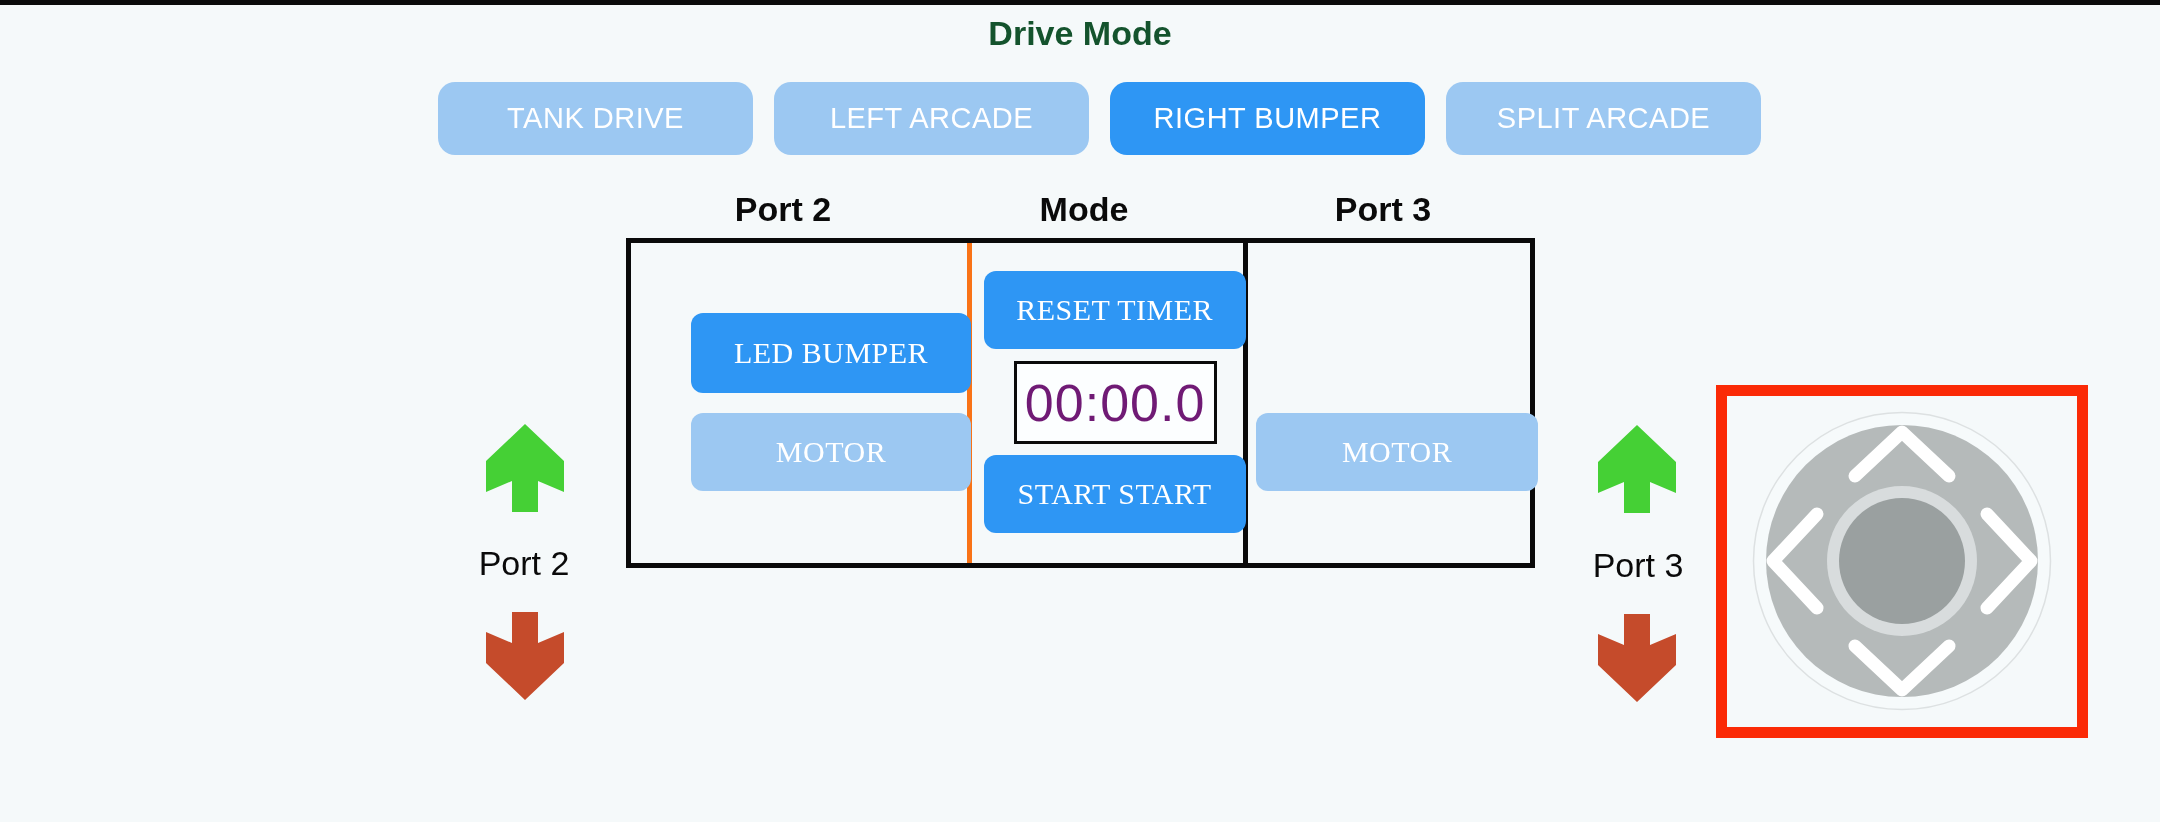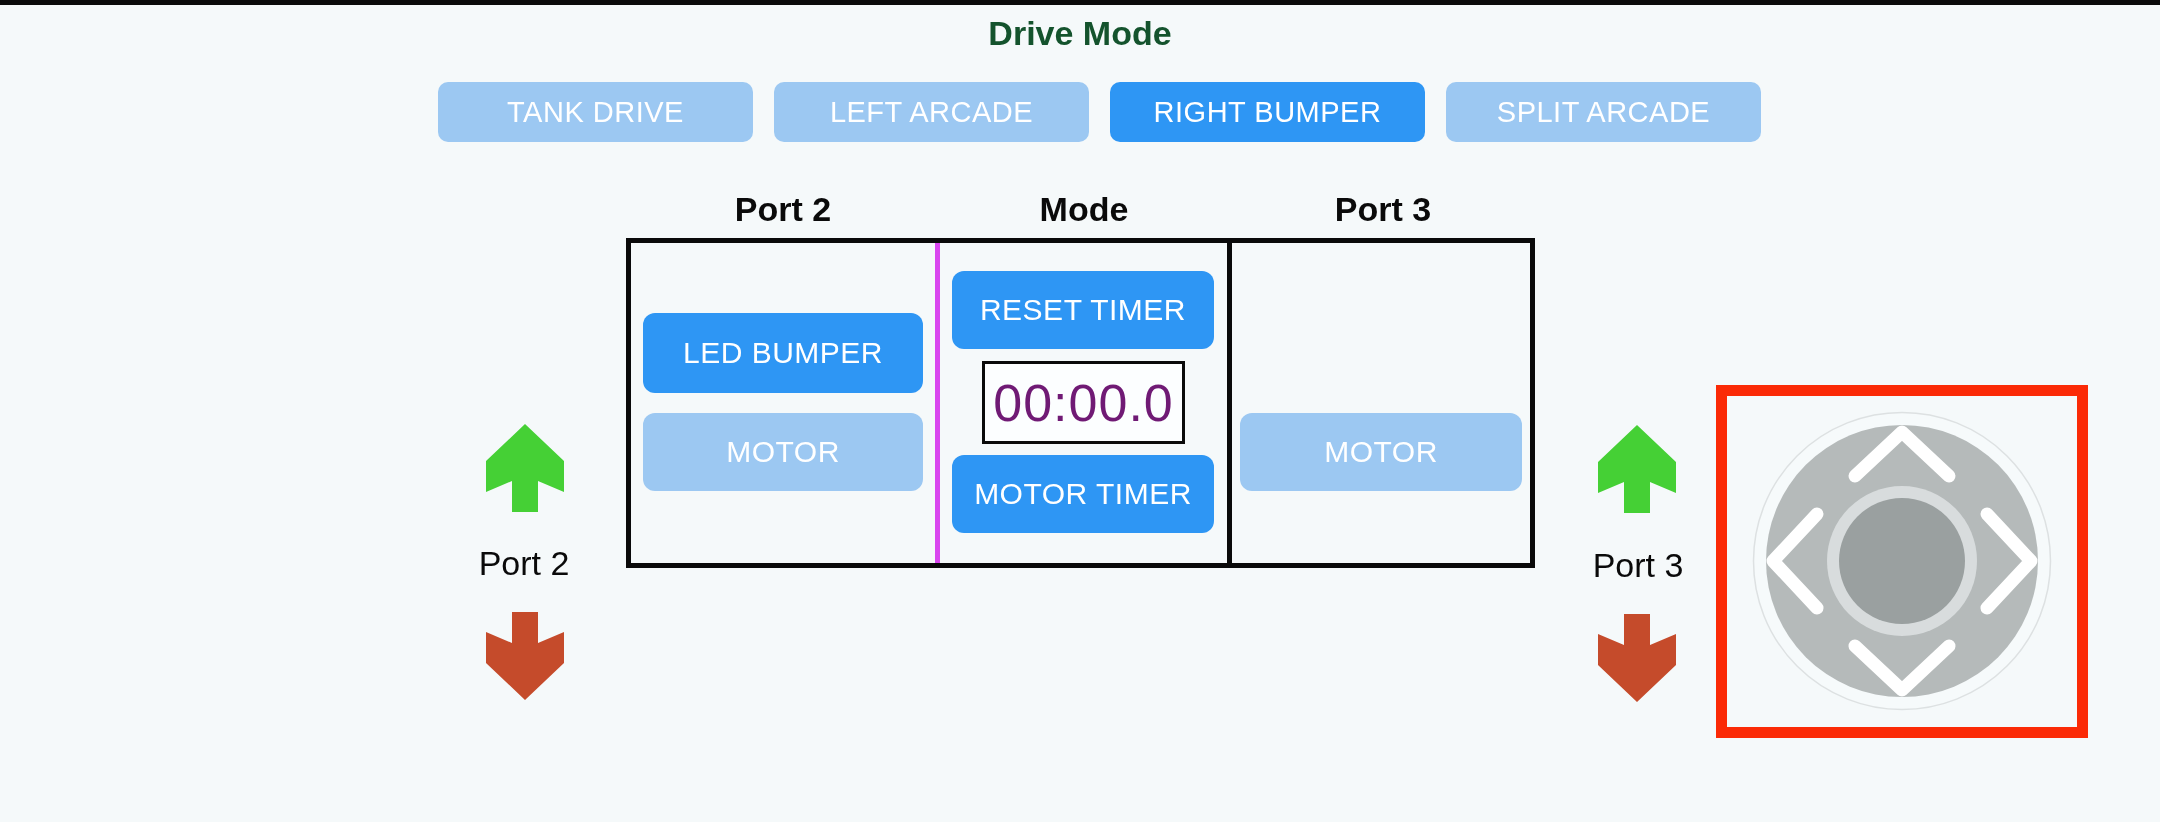--- a/index.html
+++ b/index.html
@@ -12,47 +12,47 @@
   }
   .stage{position:absolute;inset:0;}
   .topbar{position:absolute;left:0;top:0;width:2160px;height:5px;background:#0b0b0b;}
   .page-title{
     position:absolute;left:0;top:14px;width:2160px;
     text-align:center;font-size:34px;font-weight:bold;color:#14532d;
   }
   
   .mode-row{position:absolute;left:438px;top:82px;display:flex;gap:21px;}
   .mode-btn{
-    width:315px;height:60px;border:none;border-radius:10px;
+    width:315px;height:73px;border:none;border-radius:17px;
     color:#ffffff;font-size:29px;letter-spacing:.5px;
     font-family:inherit;display:flex;align-items:center;justify-content:center;
     background:#9cc8f2;cursor:pointer;
   }
   .mode-btn.active{background:#2e96f4;}
   
   .col-header{
     position:absolute;top:190px;text-align:center;
     font-size:34px;font-weight:bold;color:#0a0a0a;
   }
   .hdr-p2{left:631px;width:304px;}
   .hdr-tm{left:939px;width:290px;}
   .hdr-p3{left:1233px;width:300px;}
   
   .panel{
     position:absolute;left:626px;top:238px;width:909px;height:330px;
     border:5px solid #0a0a0a;box-sizing:border-box;
     display:flex;background:#f5f9fa;
   }
   .panel-col{position:relative;height:100%;box-sizing:border-box;}
-  .col-1{width:309px;border-right:5px solid #d946ef;}
+  .col-1{width:309px;border-right:5px solid #f97316;margin-left:48px;}
   .col-2{width:292px;border-right:5px solid #0a0a0a;}
   .col-3{width:298px;}
   .pbtn{
     position:absolute;border:none;border-radius:12px;
-    color:#ffffff;font-size:30px;letter-spacing:.5px;font-family:Liberation Sans, sans-serif;
+    color:#ffffff;font-size:30px;letter-spacing:.5px;font-family:Liberation Serif, serif;
     display:flex;align-items:center;justify-content:center;cursor:pointer;
   }
   .pbtn.on{background:#2e96f4;}
   .pbtn.off{background:#9cc8f2;}
   .btn-led{left:12px;top:70px;width:280px;height:80px;}
   .btn-motor2{left:12px;top:170px;width:280px;height:78px;}
   .btn-reset{left:12px;top:28px;width:262px;height:78px;}
   .btn-start{left:12px;top:212px;width:262px;height:78px;}
   .btn-mag{left:8px;top:71px;width:282px;height:78px;}
   .btn-motor3{left:8px;top:170px;width:282px;height:78px;}
@@ -102,21 +102,21 @@
   <div class="col-header hdr-p3">Port 3</div>
 
   <div class="panel">
     <div class="panel-col col-1">
       <button class="pbtn on btn-led">LED BUMPER</button>
       <button class="pbtn off btn-motor2">MOTOR</button>
     </div>
     <div class="panel-col col-2">
       <button class="pbtn on btn-reset">RESET TIMER</button>
       <div class="timer-display">00:00.0</div>
-      <button class="pbtn on btn-start">MOTOR TIMER</button>
+      <button class="pbtn on btn-start">START START</button>
     </div>
     <div class="panel-col col-3">
       <button class="pbtn off btn-motor3">MOTOR</button>
     </div>
   </div>
 
   <svg class="arrow a-up-l" viewBox="0 0 78 90">
     <polygon fill="#45d035" points="39,0 78,37 78,68 52,57 52,88 26,88 26,57 0,68 0,37"></polygon>
   </svg>
   <div class="port-label lbl-l">Port 2</div>

